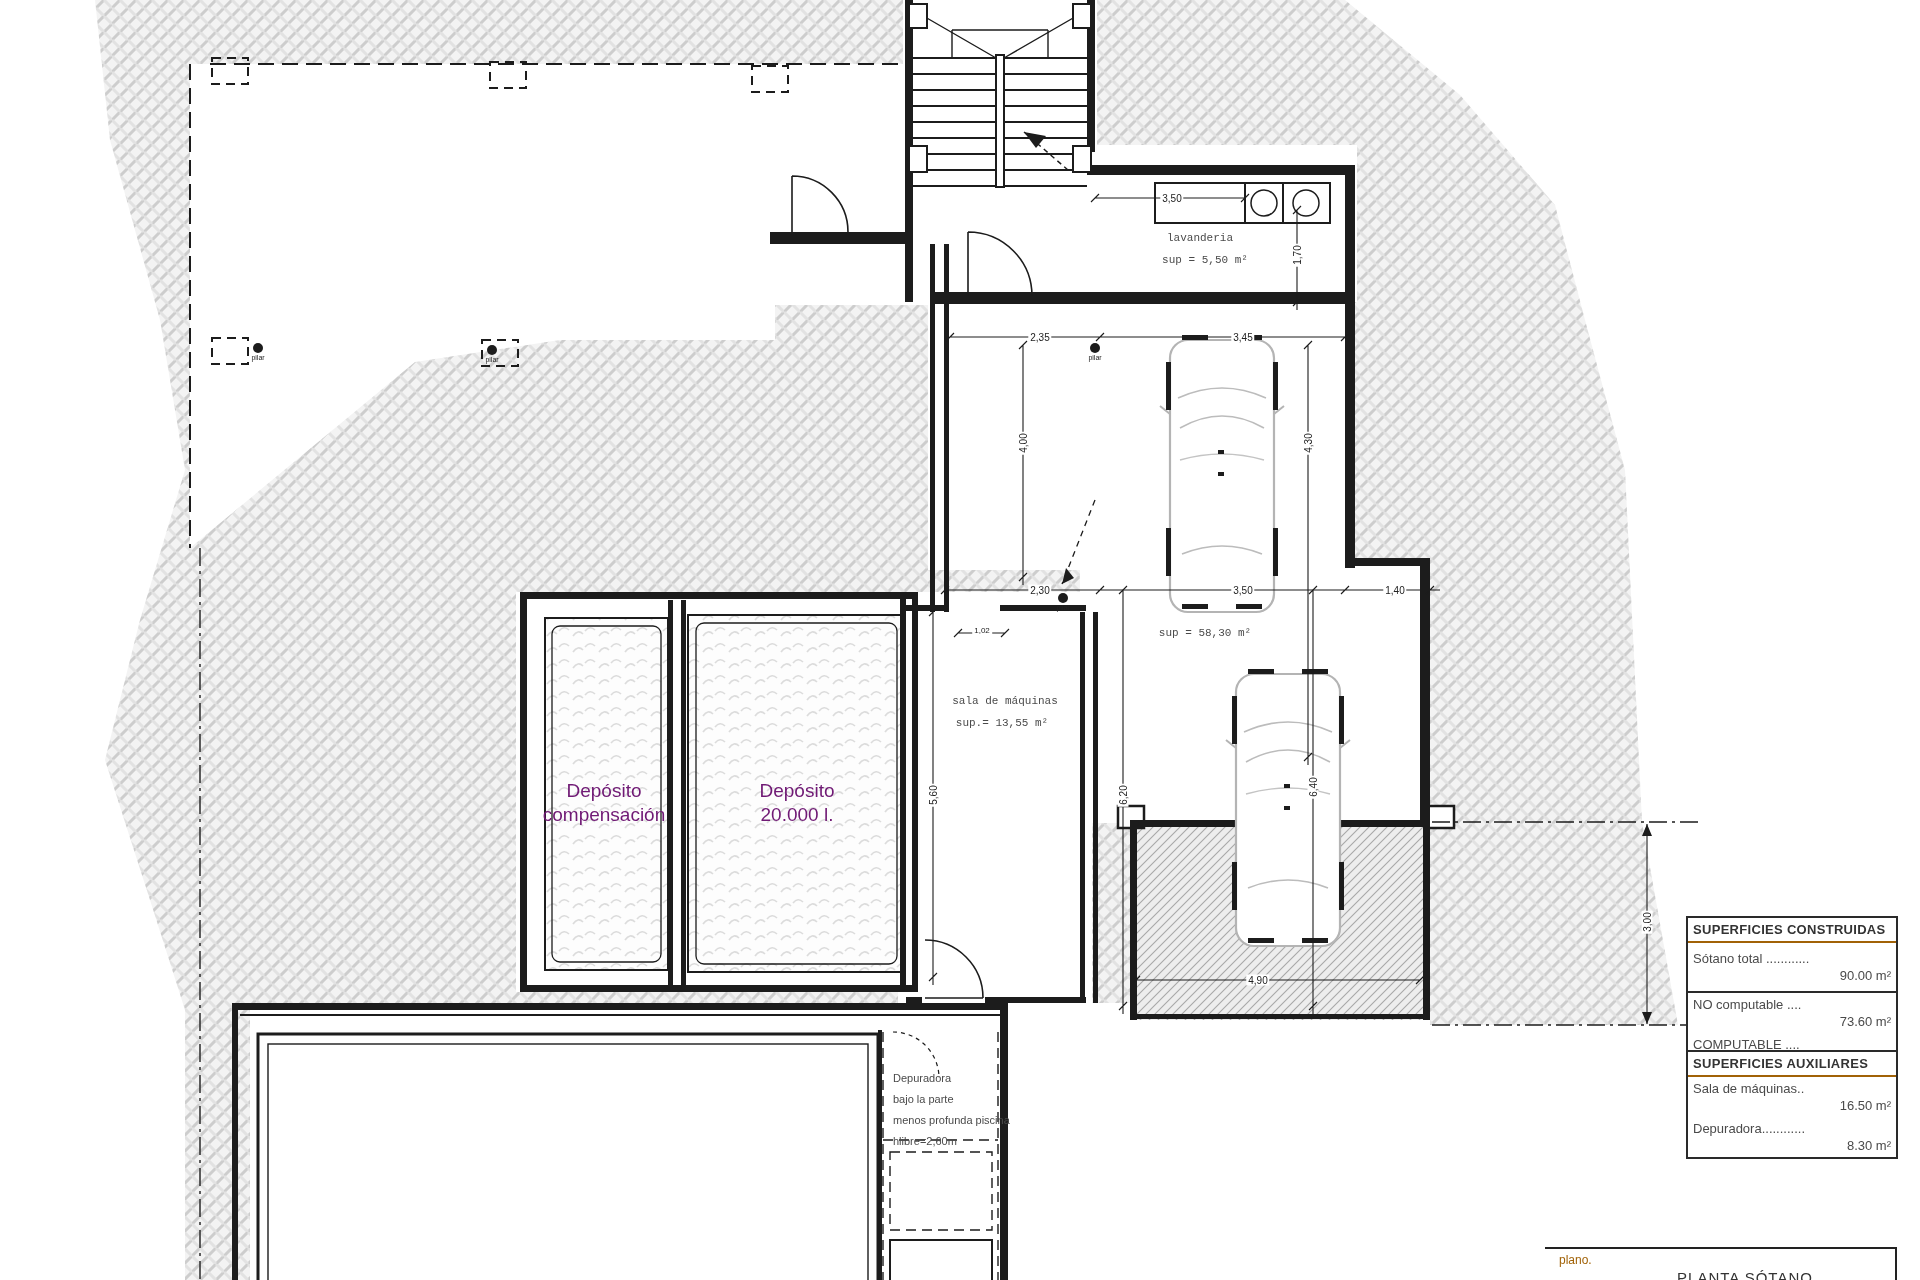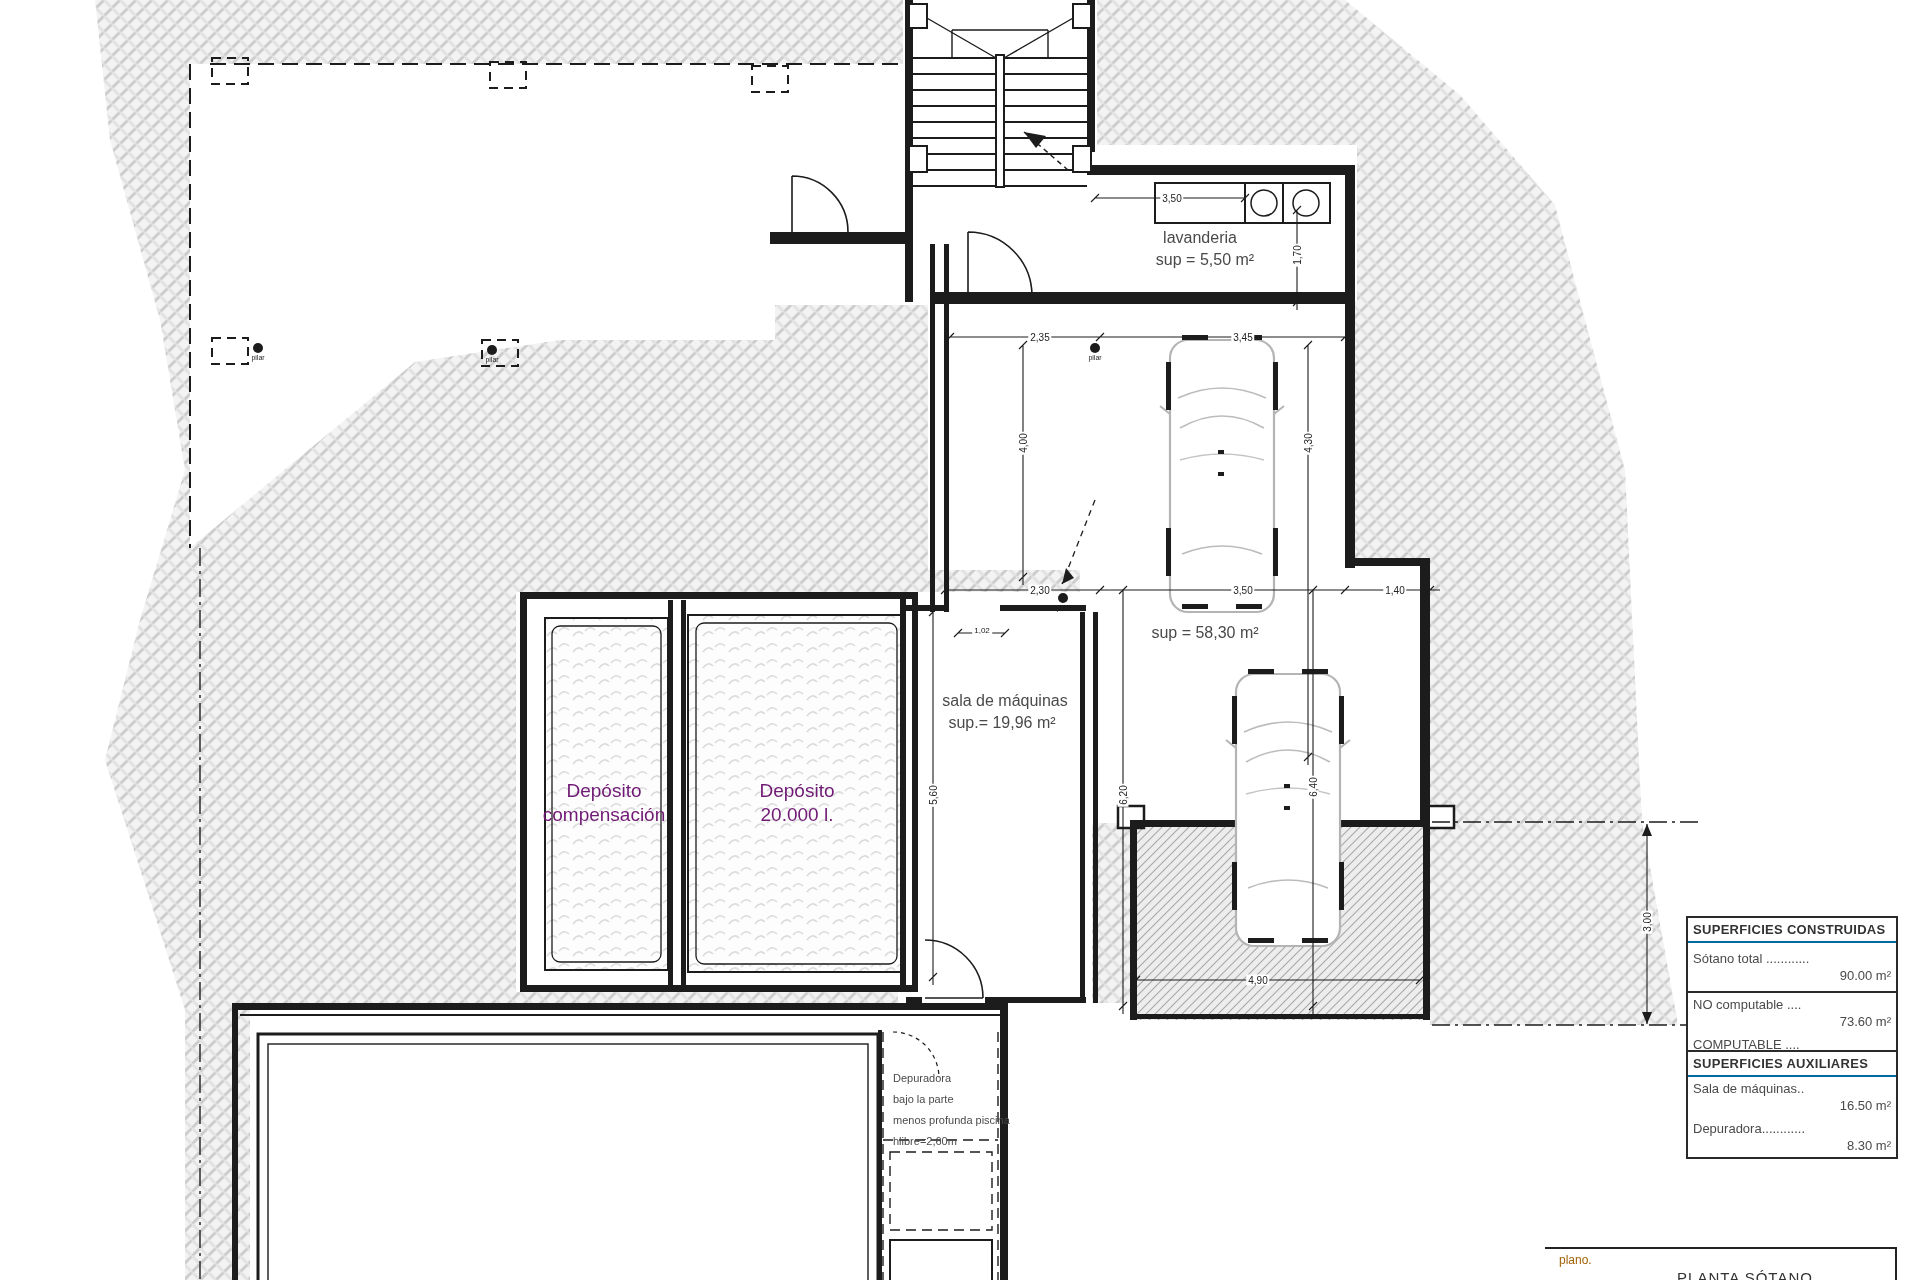--- a/index.html
+++ b/index.html
@@ -4,27 +4,27 @@
 <style>
   html,body{margin:0;padding:0;background:#fff;}
   #stage{position:relative;width:1920px;height:1280px;overflow:hidden;background:#fff;
          font-family:"Liberation Sans",sans-serif;}
   svg{position:absolute;left:0;top:0;}
   .lbl{position:absolute;transform:translate(-50%,-50%);white-space:nowrap;color:#3a3a3a;
        font-family:"Liberation Sans",sans-serif;}
   .dim{font-size:10px;color:#222;background:#fff;padding:0 2px;line-height:11px;}
   .dim-v{transform:translate(-50%,-50%) rotate(-90deg);}
   .dim-s{font-size:8px;}
-  .room{font-size:16px;color:#4a4a4a;background:rgba(255,255,255,.0);}
+  .room{font-size:11px;color:#4a4a4a;background:rgba(255,255,255,.0);font-family:Liberation Mono, monospace;}
   .tank{font-size:19px;color:#701a75;line-height:22px;text-align:left;}
   .note{font-size:11px;color:#4a4a4a;transform:none;}
   .pilar{font-size:7px;color:#222;transform:translate(-50%,0);}
   .tbl{position:absolute;width:208px;background:#fff;border:2px solid #2a2a2a;color:#4a4a4a;}
   .tbl .hdr{font-weight:bold;font-size:13px;letter-spacing:.3px;color:#333;
-            padding:4px 5px;border-bottom:2px solid #0369a1;}
+            padding:4px 5px;border-bottom:2px solid #a16207;}
   .tbl .row{display:flex;justify-content:space-between;
             font-size:13px;padding:4px 5px;}
   .tbl .row.sep{border-bottom:2px solid #2a2a2a;}
   .tbl .row.tall{padding:8px 5px;}
   .val{white-space:nowrap;margin-top:17px;}
   #titleblock{position:absolute;left:1545px;top:1247px;width:350px;height:40px;
               border-top:2px solid #222;border-right:2px solid #222;}
   #titleblock .plano{position:absolute;left:14px;top:4px;font-size:12px;color:#a16207;}
   #titleblock .ptitle{position:absolute;left:80px;top:20px;width:240px;text-align:center;
               font-size:15px;letter-spacing:1px;color:#333;}
@@ -259,21 +259,21 @@
 <div class="lbl dim dim-v" style="left:933px;top:795px">5,60</div>
 <div class="lbl dim dim-v" style="left:1123px;top:795px">6,20</div>
 <div class="lbl dim dim-v" style="left:1313px;top:787px">6,40</div>
 <div class="lbl dim" style="left:1258px;top:980px">4,90</div>
 <div class="lbl dim dim-v" style="left:1647px;top:922px">3,00</div>
 
 <div class="lbl room" style="left:1200px;top:238px">lavanderia</div>
 <div class="lbl room" style="left:1205px;top:260px">sup = 5,50 m²</div>
 <div class="lbl room" style="left:1205px;top:633px">sup = 58,30 m²</div>
 <div class="lbl room" style="left:1005px;top:701px">sala de máquinas</div>
-<div class="lbl room" style="left:1002px;top:723px">sup.= 19,96 m²</div>
+<div class="lbl room" style="left:1002px;top:723px">sup.= 13,55 m²</div>
 
 <div class="lbl tank" style="left:604px;top:791px">Depósito</div>
 <div class="lbl tank" style="left:604px;top:815px">compensación</div>
 <div class="lbl tank" style="left:797px;top:791px">Depósito</div>
 <div class="lbl tank" style="left:797px;top:815px">20.000 l.</div>
 
 <div class="lbl note" style="left:893px;top:1072px">Depuradora</div>
 <div class="lbl note" style="left:893px;top:1093px">bajo la parte</div>
 <div class="lbl note" style="left:893px;top:1114px">menos profunda piscina</div>
 <div class="lbl note" style="left:893px;top:1135px">hlibre=2,60m</div>

